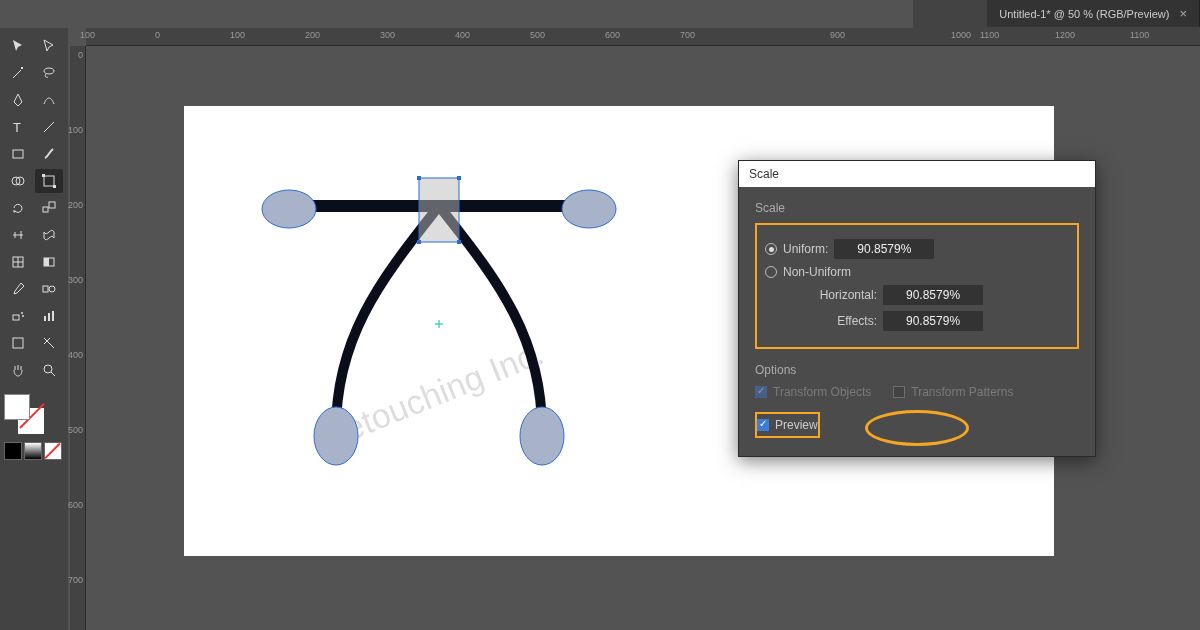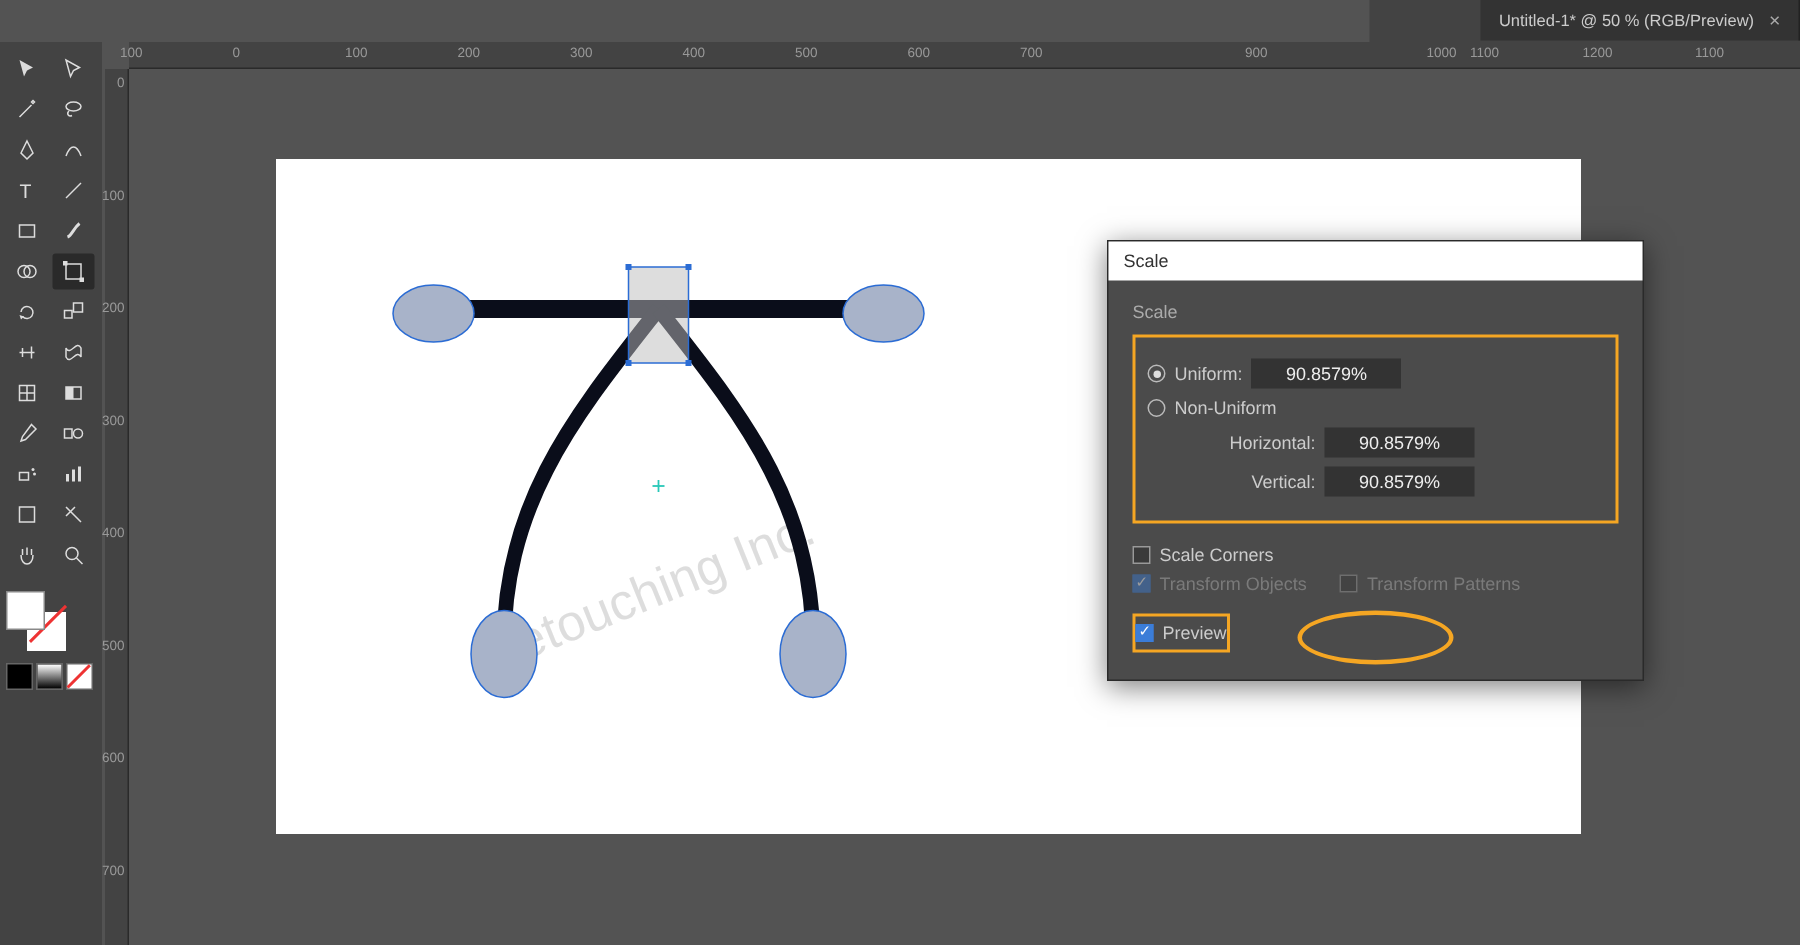--- a/index.html
+++ b/index.html
@@ -291,29 +291,26 @@
         </div>
         <div class="row">
           <span class="radio"></span>
           <span>Non-Uniform</span>
         </div>
         <div class="row sub">
           <span class="lbl">Horizontal:</span>
           <span class="val-field">90.8579%</span>
         </div>
         <div class="row sub">
-          <span class="lbl">Vertical:</span>
+          <span class="lbl">Effects:</span>
           <span class="val-field">90.8579%</span>
         </div>
       </div>
 
-      <div class="opt-row">
-        <span class="chk"></span>
-        <span>Scale Corners</span>
-      </div>
+      <div class="section-label">Options</div>
       <div class="opt-row dim">
         <span class="chk checked dim"></span>
         <span>Transform Objects</span>
         <span style="width:10px"></span>
         <span class="chk dim"></span>
         <span>Transform Patterns</span>
       </div>
 
       <div class="preview-wrap">
         <span class="chk checked"></span>

